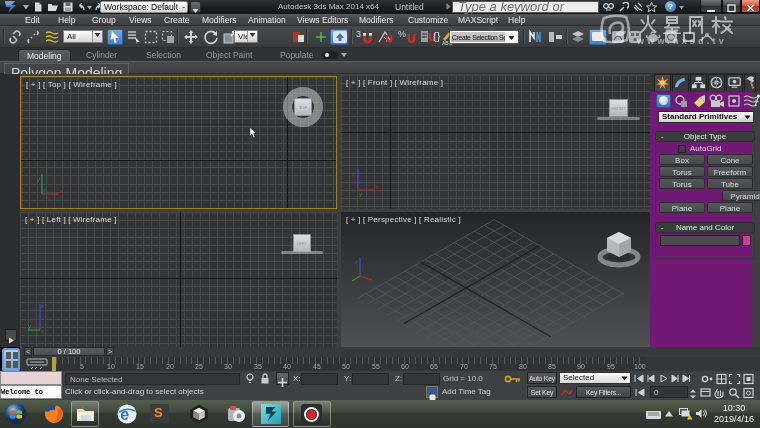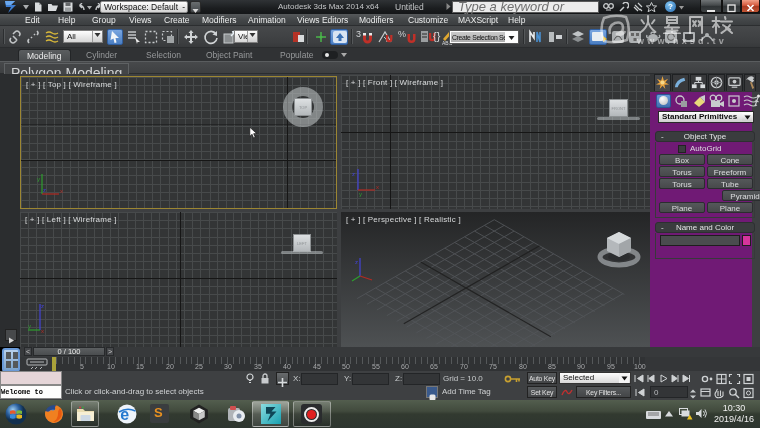--- a/index.html
+++ b/index.html
@@ -501,20 +501,21 @@
       <span class="abs" style="left:492px">85</span>
       <span class="abs" style="left:521px">90</span>
       <span class="abs" style="left:551px">95</span>
       <span class="abs" style="left:578px">100</span>
   </div>
 </div>
 
 <div id="statusbar" class="abs">
   <div class="abs" style="left:0;top:0;width:62px;height:14px;background:#e5d5d8;border:1px solid #888"></div>
   <div class="abs" style="left:0;top:14px;width:62px;height:14px;background:#fdfdfd;border:1px solid #888;font-family:'Liberation Mono',monospace;font-size:7px;color:#000;line-height:13px;font-weight:bold">Welcome to MAX!</div>
+  <div class="sfield abs" style="left:65px;top:2px;width:175px;height:12px;line-height:11px;padding-left:4px">None Selected</div>
   <svg class="abs" style="left:246px;top:2px" width="8" height="12" viewBox="0 0 8 12">
       <circle cx="4" cy="4" r="3" fill="none" stroke="#d0d3d5" stroke-width="1.2"></circle>
       <path d="M3 7.5 h2 M3 9.5 h2" stroke="#d0d3d5"></path>
     </svg>
   <svg class="abs" style="left:260px;top:2px" width="10" height="12" viewBox="0 0 10 12">
       <rect x="1.5" y="5" width="7" height="5.5" fill="#c8cbcd"></rect>
       <path d="M3 5 V3 a2 2 0 0 1 4 0 V5" fill="none" stroke="#c8cbcd" stroke-width="1.3"></path>
     </svg>
   <div class="abs" style="left:276px;top:1px;width:13px;height:13px;background:linear-gradient(#686b6d,#4a4d4f);border:1px solid #222"><svg style="margin:1px 0 0 1px" width="9" height="9" viewBox="0 0 9 9">
         <path d="M4.5 0 V9 M0 4.5 H9" stroke="#d8dbdd" stroke-width="1.6"></path>

